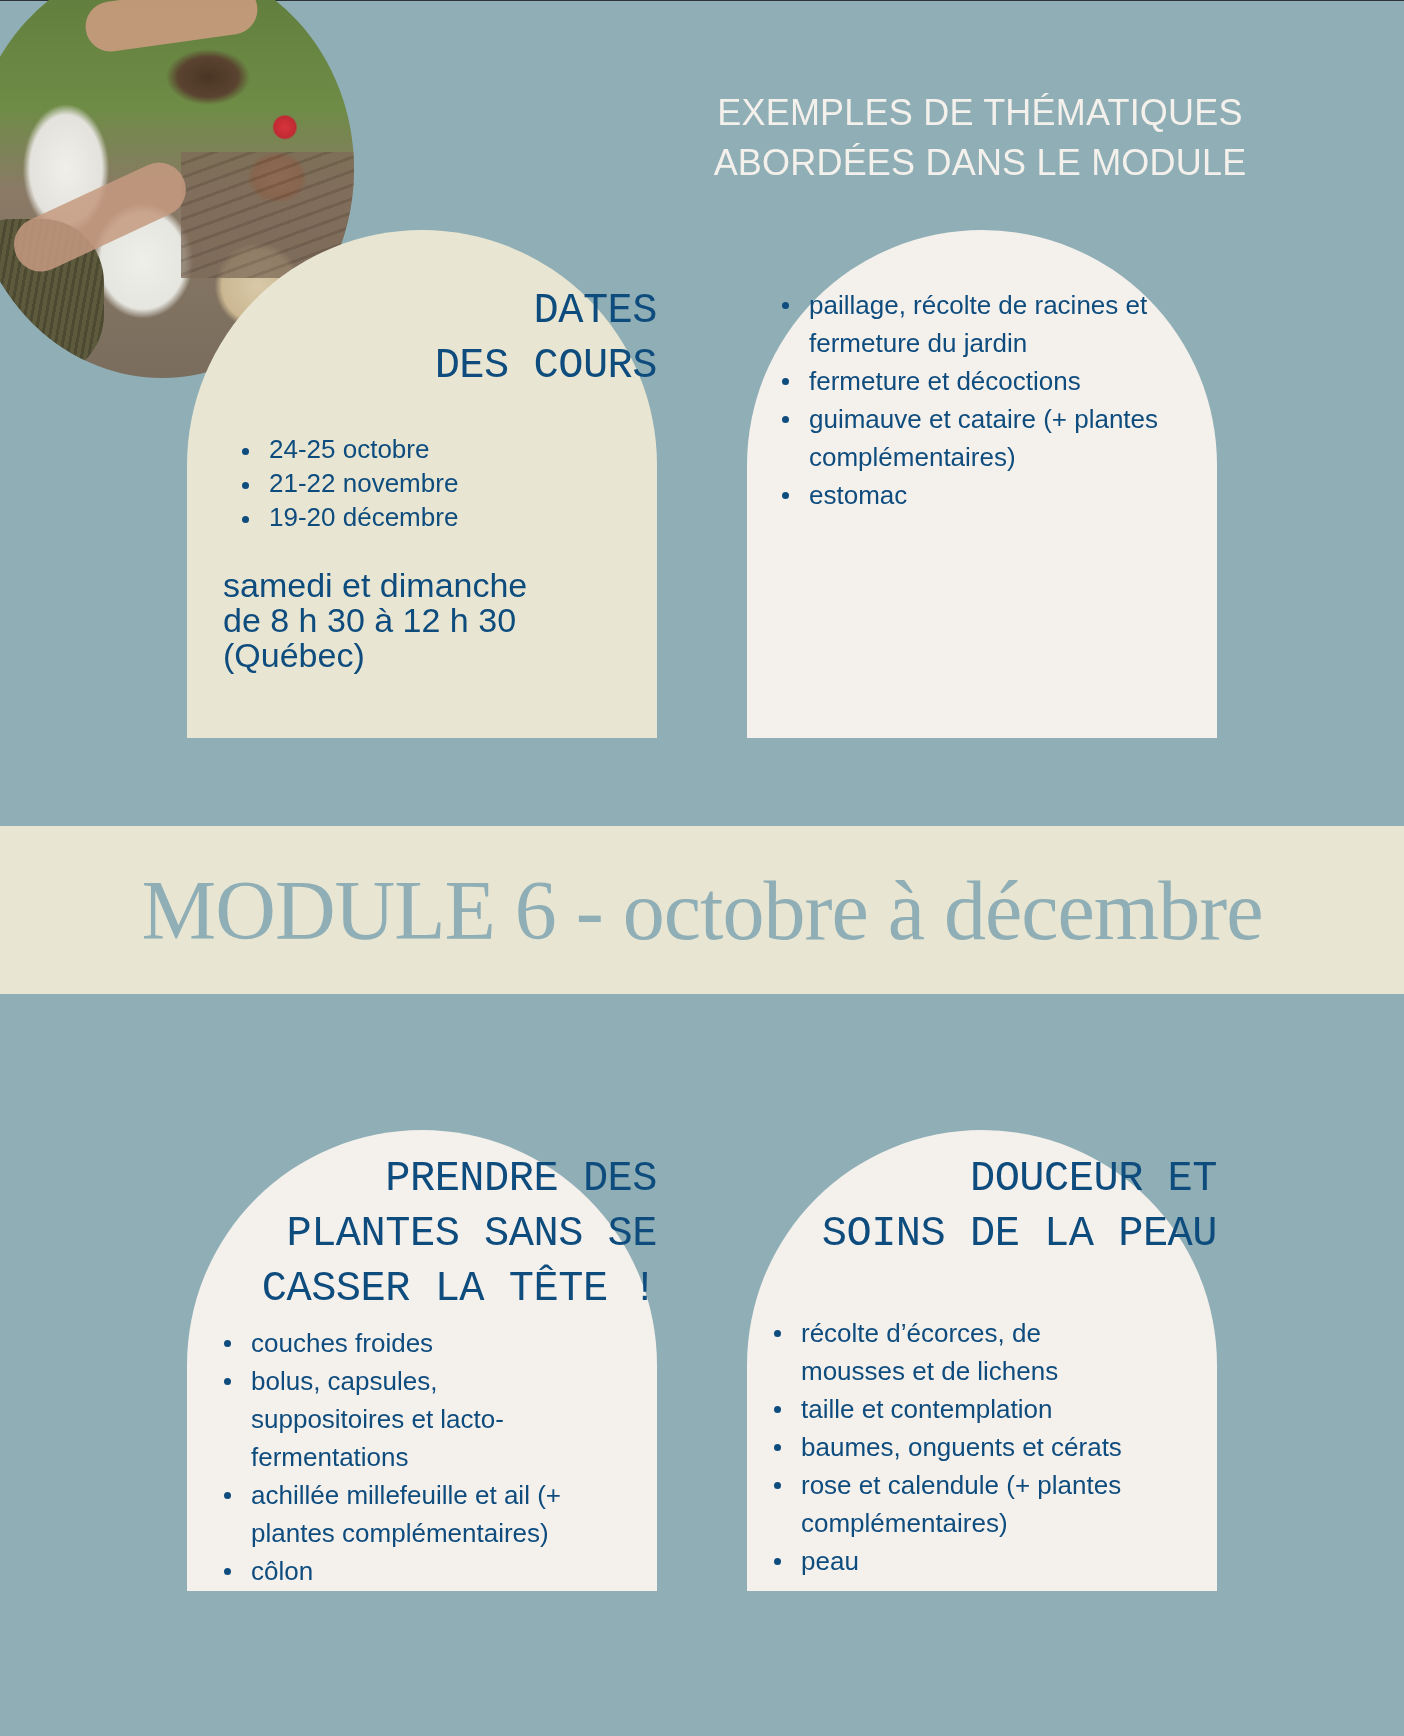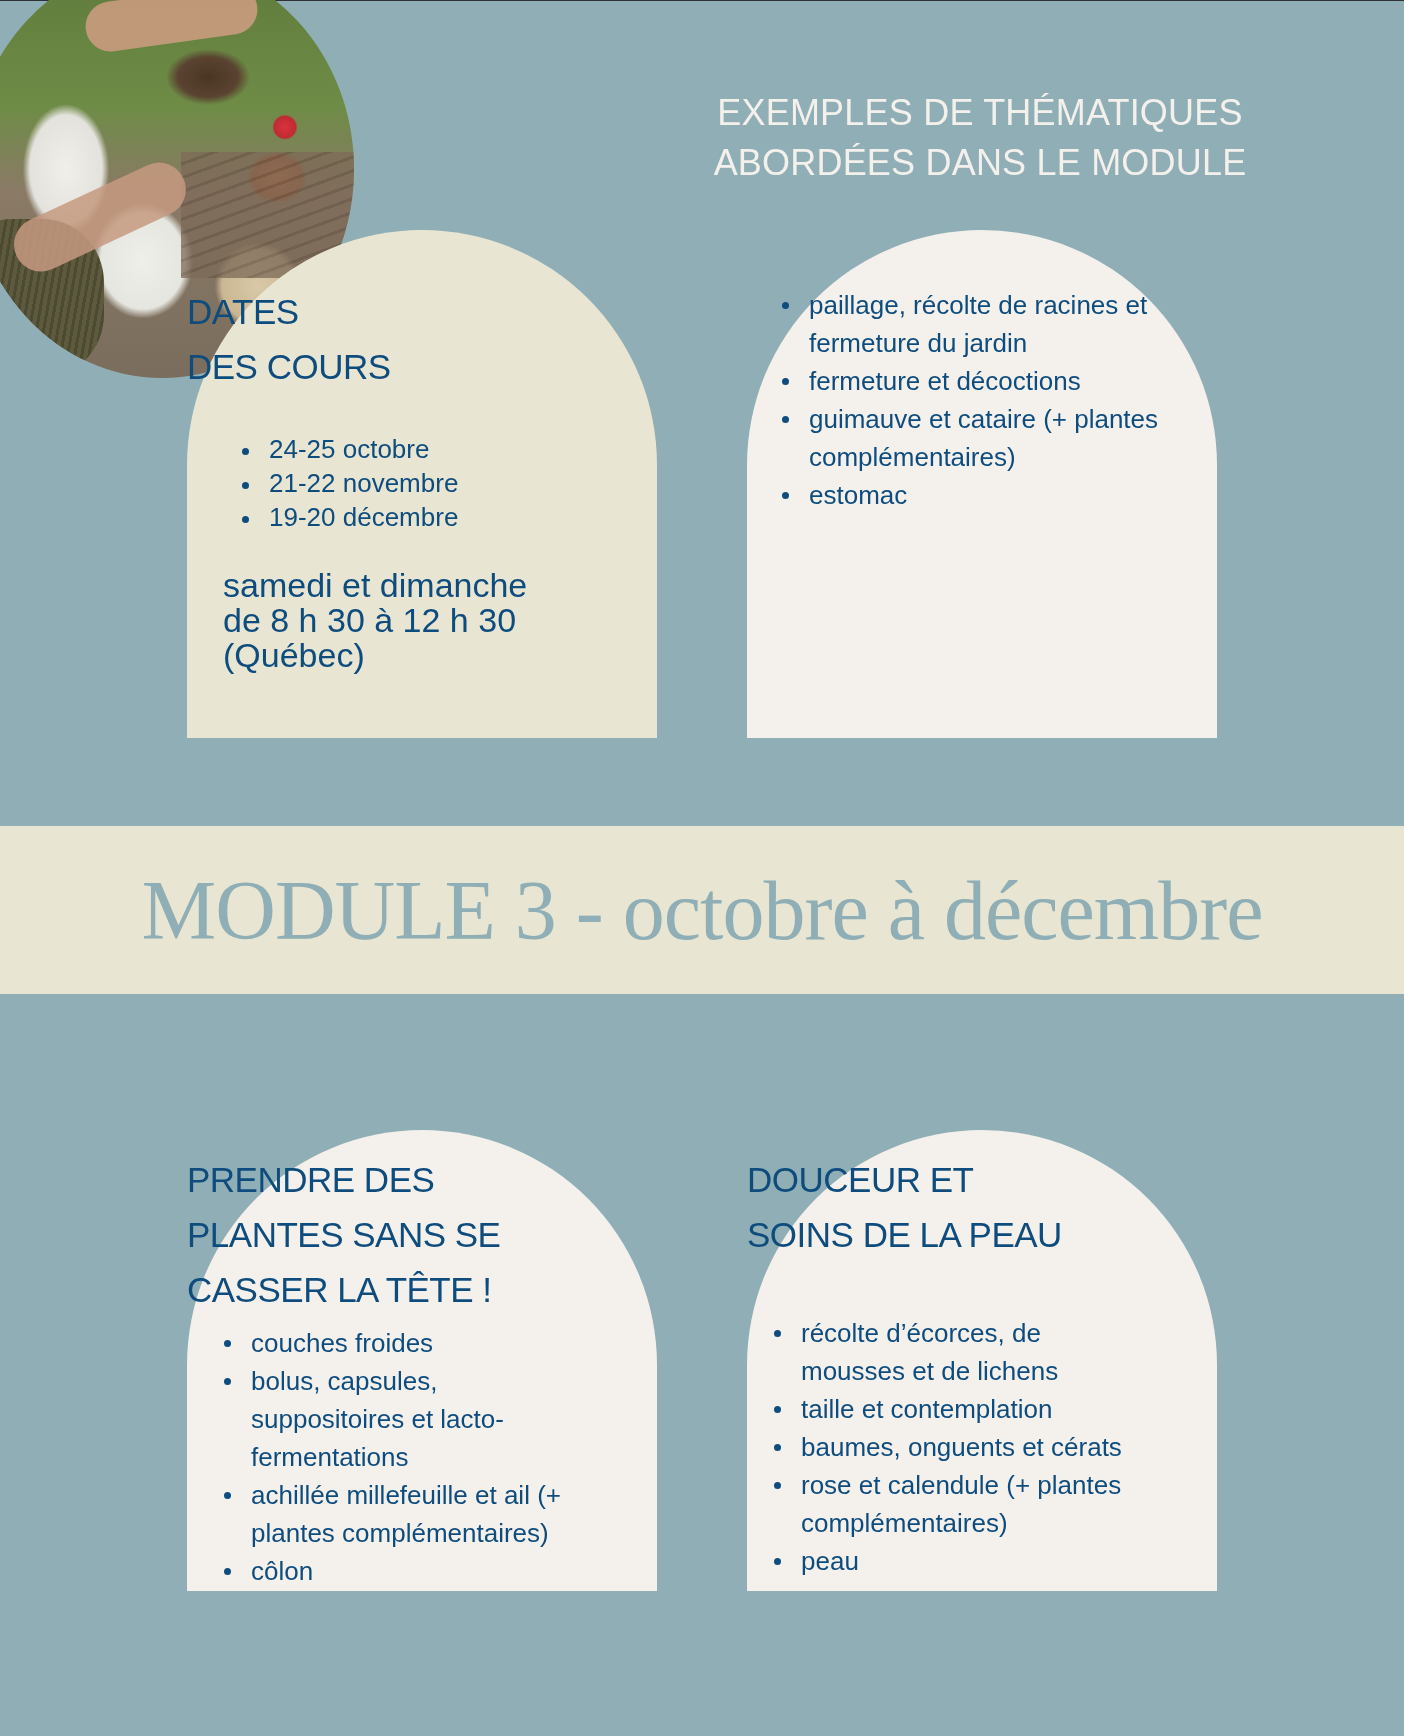--- a/index.html
+++ b/index.html
@@ -48,22 +48,22 @@
   }
   .header-text div { white-space: nowrap; }
 
   .card {
     position: absolute; width: 470px;
     border-radius: 235px 235px 0 0;
     color: #0E4C7E;
     box-sizing: border-box;
   }
   .card .title {
-    font-family: Liberation Sans, sans-serif;
-    text-align: left; font-size: 35px; line-height: 55px; letter-spacing: -0.5px;
+    font-family: Liberation Mono, monospace;
+    text-align: right; font-size: 42px; line-height: 55px; letter-spacing: -0.5px;
   }
   .card ul { margin: 0; padding: 0; list-style: none; }
   .card li {
     position: relative; font-size: 26px; line-height: 38px; padding-left: 32px;
   }
   .card li::before {
     content: ""; position: absolute; left: 5px; top: 16px;
     width: 7px; height: 7px; border-radius: 50%; background: #0E4C7E;
   }
   .card.cream { background: #E8E6D3; }
@@ -130,21 +130,21 @@
 
 <div class="card white" id="card-kids">
   <ul>
     <li style="width:360px">paillage, récolte de racines et fermeture du jardin</li>
     <li>fermeture et décoctions</li>
     <li style="width:380px">guimauve et cataire (+ plantes complémentaires)</li>
     <li>estomac</li>
   </ul>
 </div>
 
-<div class="banner">MODULE 3 - octobre à décembre</div>
+<div class="banner">MODULE 6 - octobre à décembre</div>
 
 <div class="card white" id="card-plants">
   <div class="title">
     <div>PRENDRE DES</div>
     <div>PLANTES SANS SE</div>
     <div>CASSER LA TÊTE !</div>
   </div>
   <ul>
     <li>couches froides</li>
     <li style="width:320px">bolus, capsules, suppositoires et lacto-fermentations</li>

